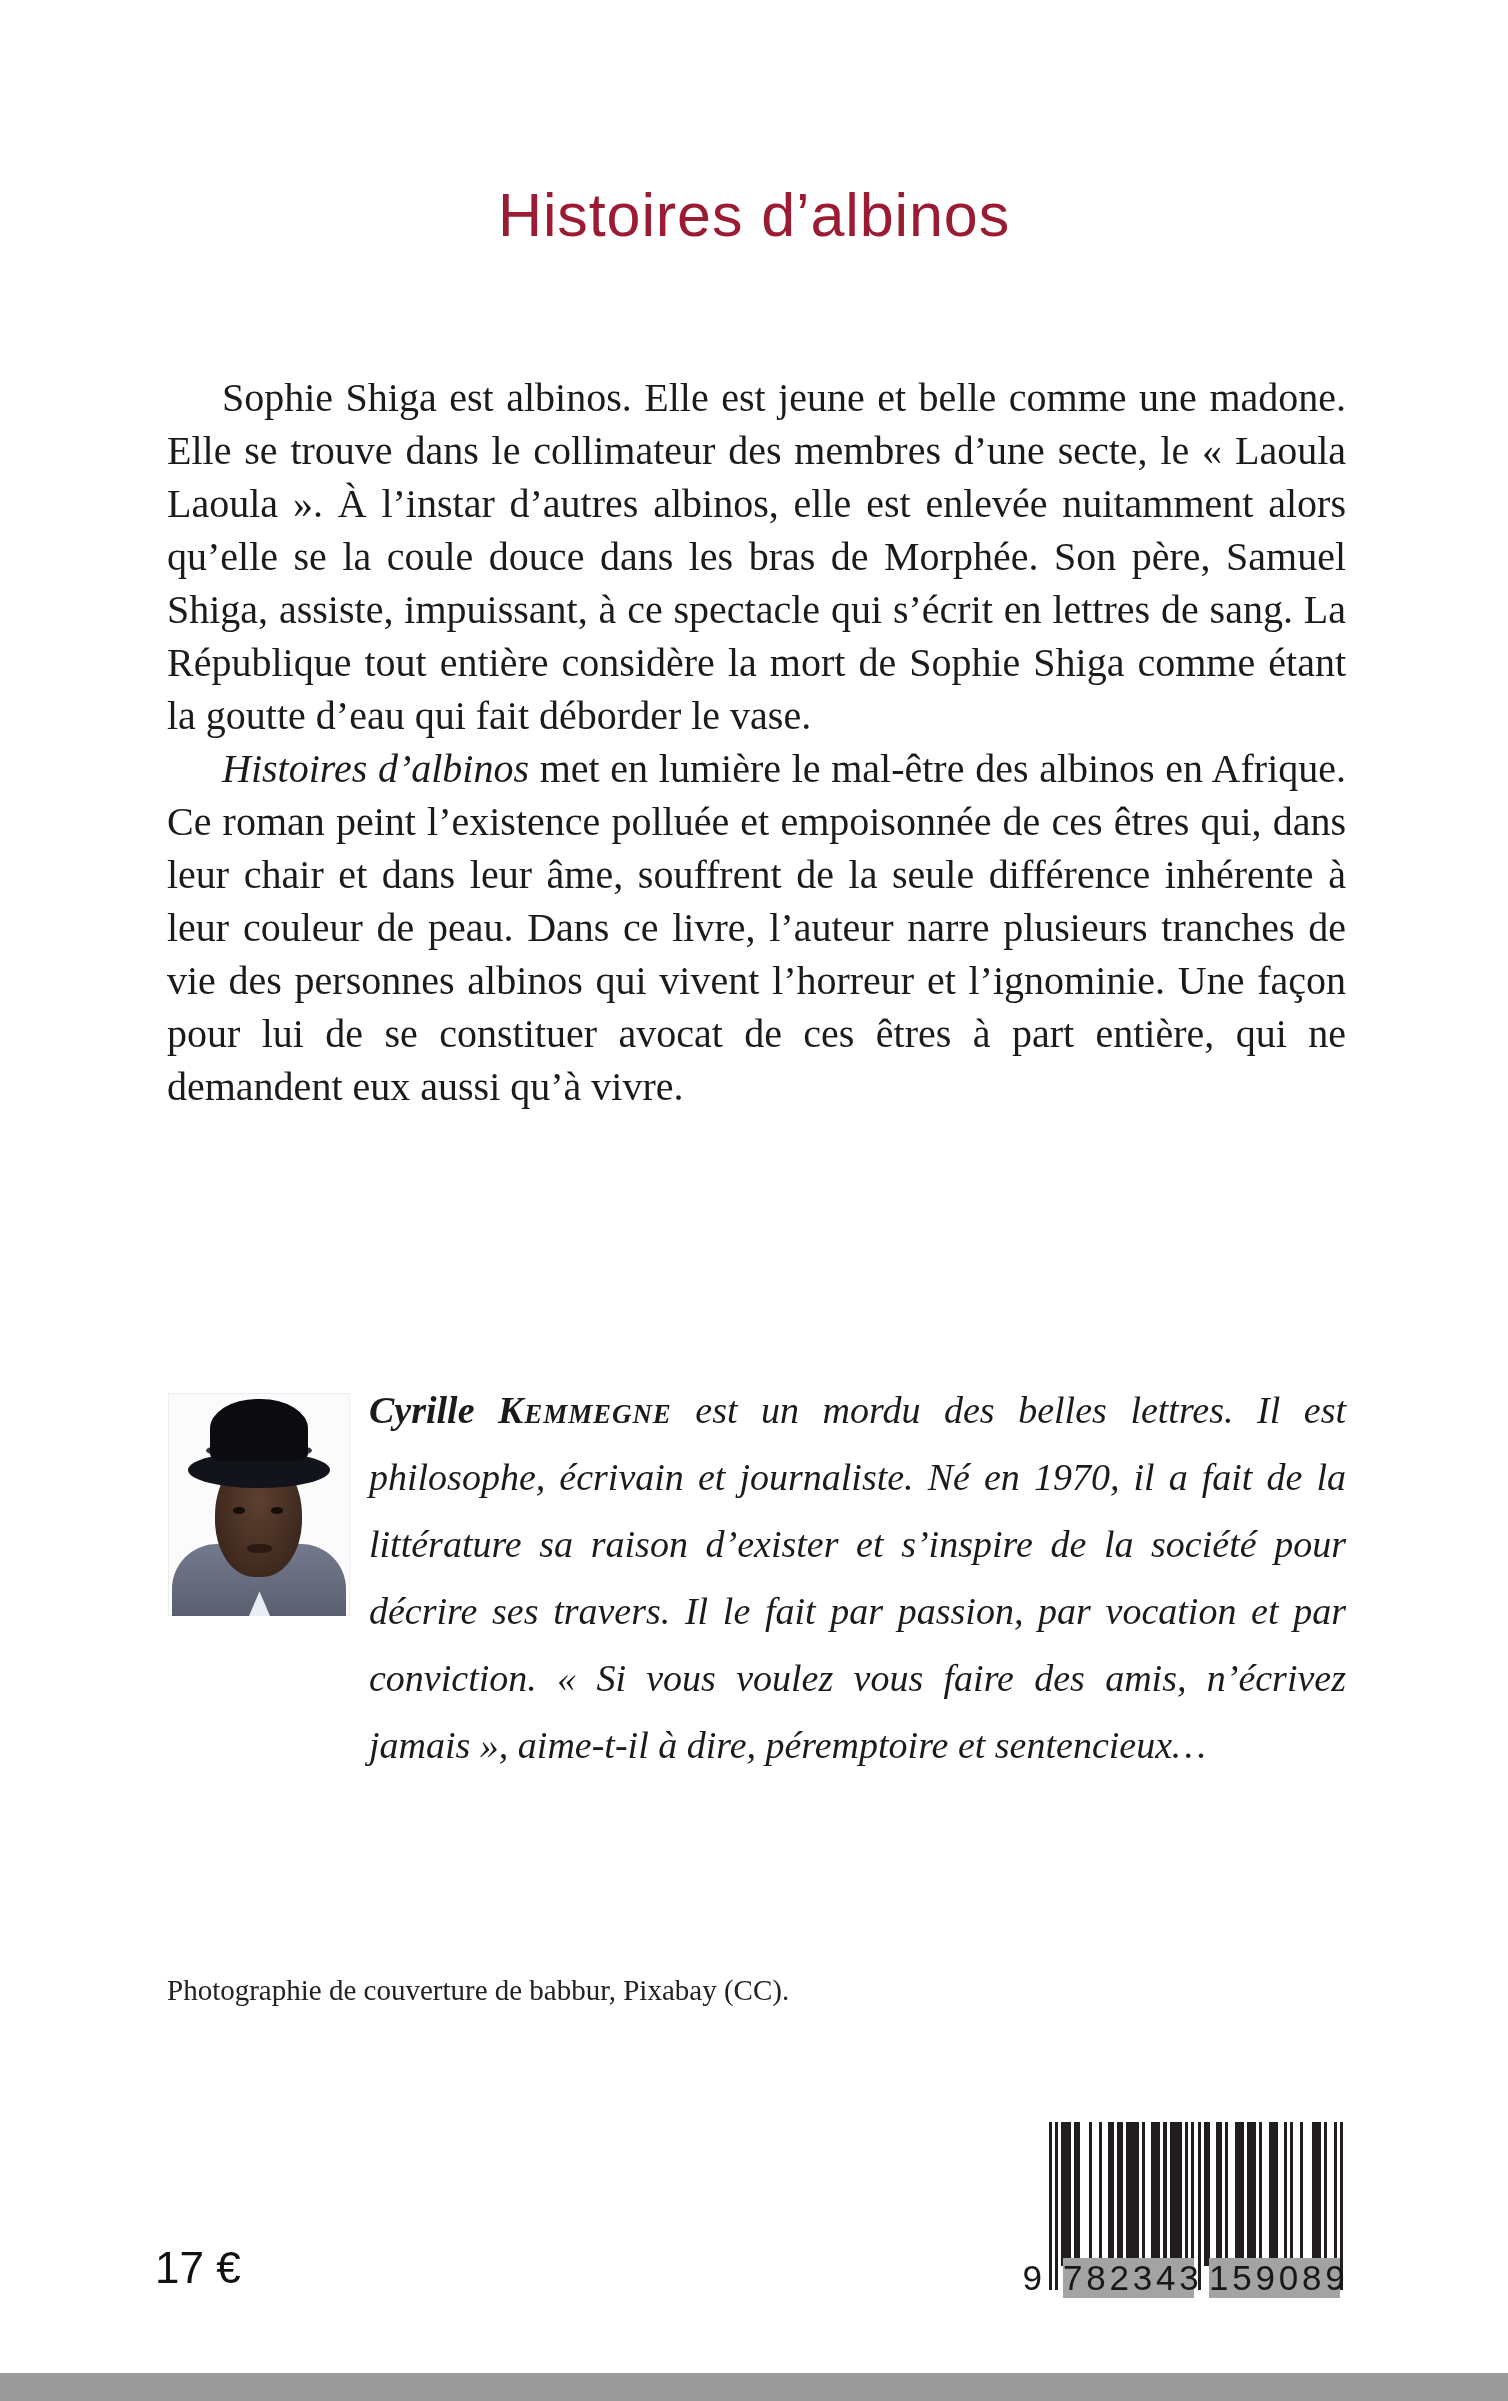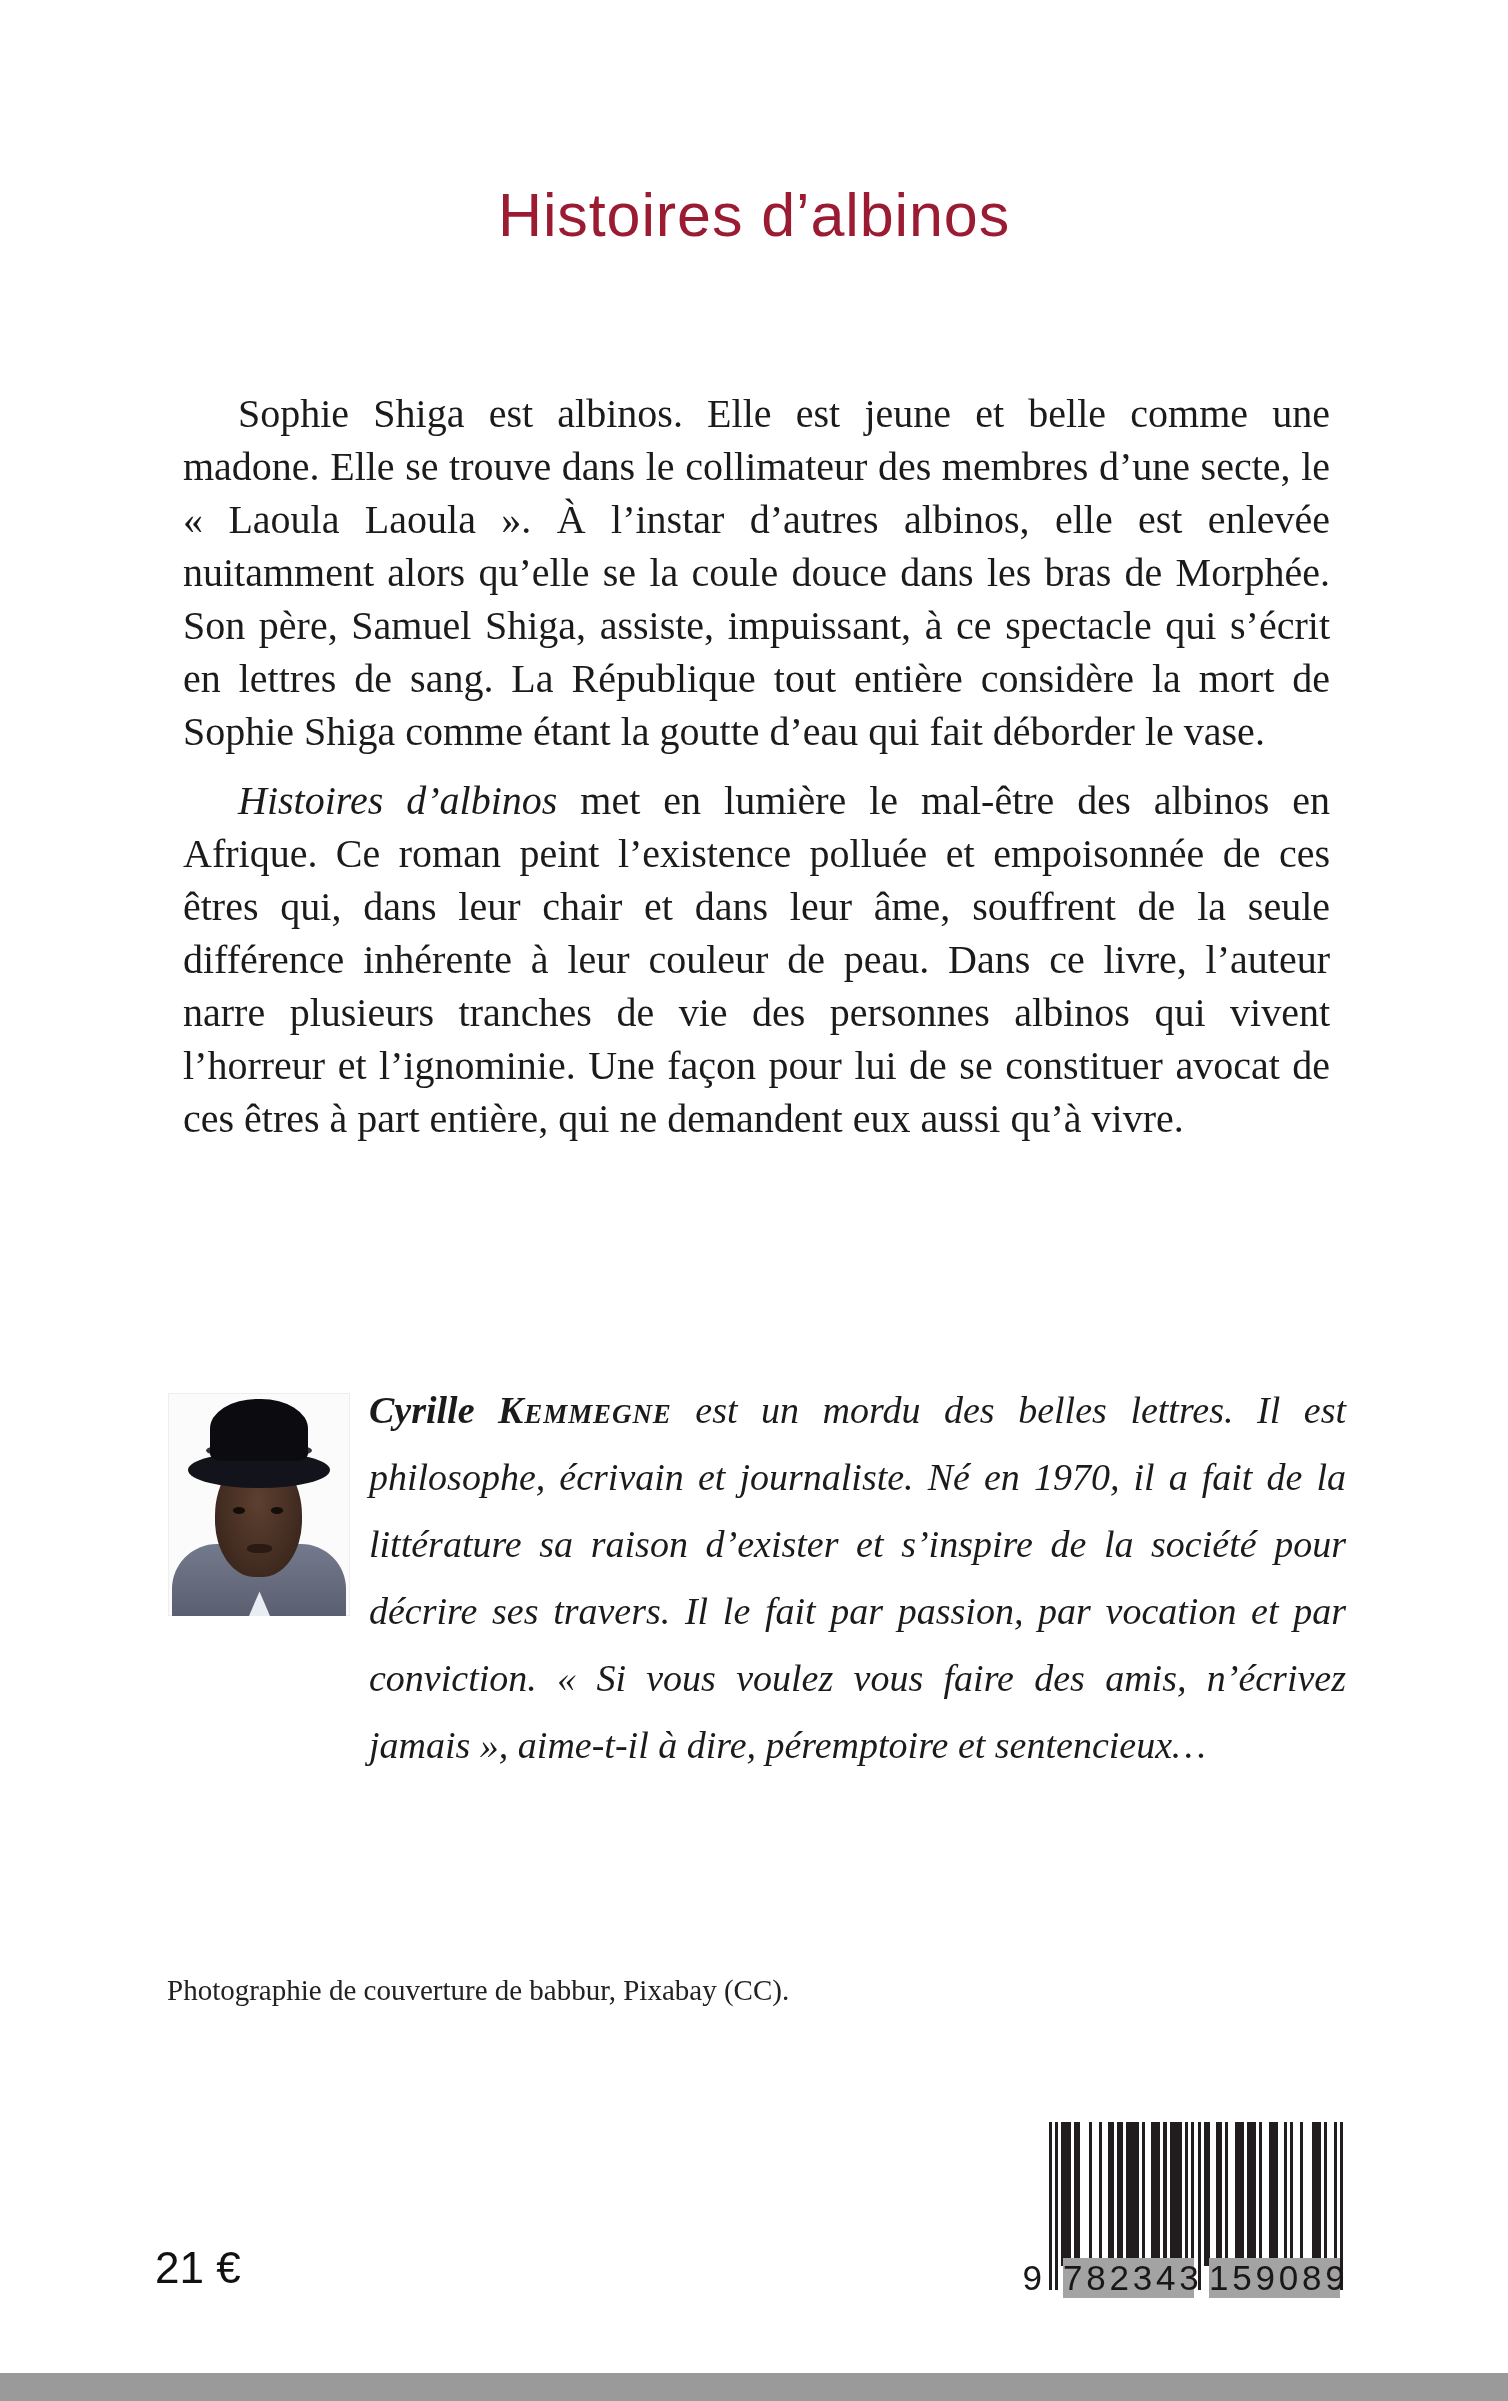--- a/index.html
+++ b/index.html
@@ -23,21 +23,21 @@
     color:#9b1b33;
   }
   .synopsis {
     position:absolute;
     left:167px; top:371px;
     width:1179px;
     font-size:40px;
     line-height:53px;
     text-align:justify;
   }
-  .synopsis p { margin:16px; text-indent:55px; }
+  .synopsis p { margin:0; text-indent:55px; }
   .italic-title { font-style:italic; }
 
   
   .author-photo {
     position:absolute;
     left:168px; top:1393px;
     width:182px; height:223px;
     background:#fbfbfc;
     box-shadow:0 0 0 0.9px #ededf0 inset;
     overflow:hidden;
@@ -154,21 +154,21 @@
     <div class="hat-crown"></div>
   </div>
 
   <div class="author-bio">
     <span class="author-first">Cyrille </span><span class="author-last">Kemmegne</span><span> est un mordu des belles lettres. Il est philosophe, écrivain et journaliste. Né en 1970, il a fait de la littérature sa raison d’exister et s’inspire de la société pour décrire ses travers. Il le fait par passion, par vocation et par conviction. « Si vous voulez vous faire des amis, n’écrivez jamais », aime-t-il à dire, péremptoire et sentencieux…</span>
   </div>
 
   <div class="photo-credit">Photographie de couverture de babbur, Pixabay (CC).</div>
 
 
-  <div class="price-line">21 €</div>
+  <div class="price-line">17 €</div>
 
   <div class="barcode">
     <div class="barcode-bars" id="barcode-bars">
         <div class="module bar tall"></div>
         <div class="module tall"></div>
         <div class="module bar tall"></div>
         <div class="module"></div>
         <div class="module bar"></div>
         <div class="module bar"></div>
         <div class="module bar"></div>

